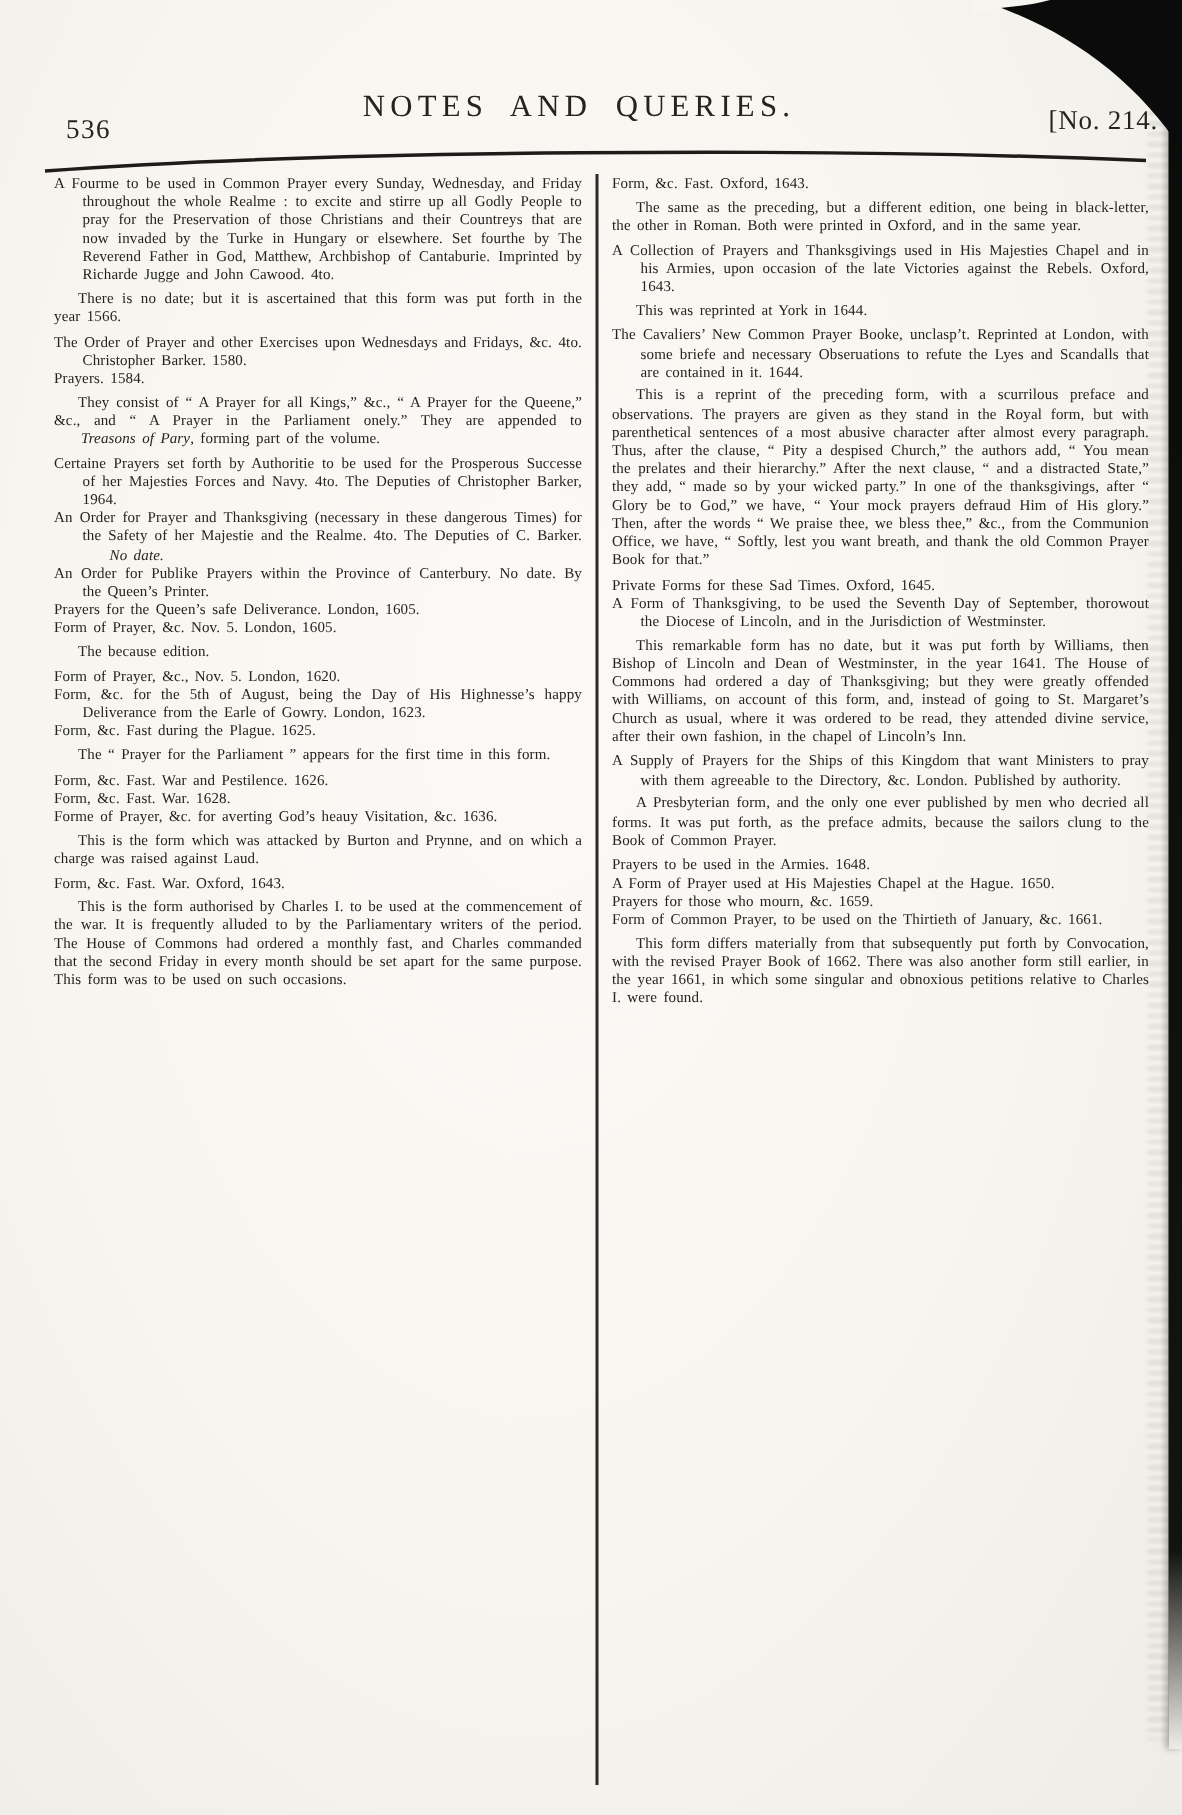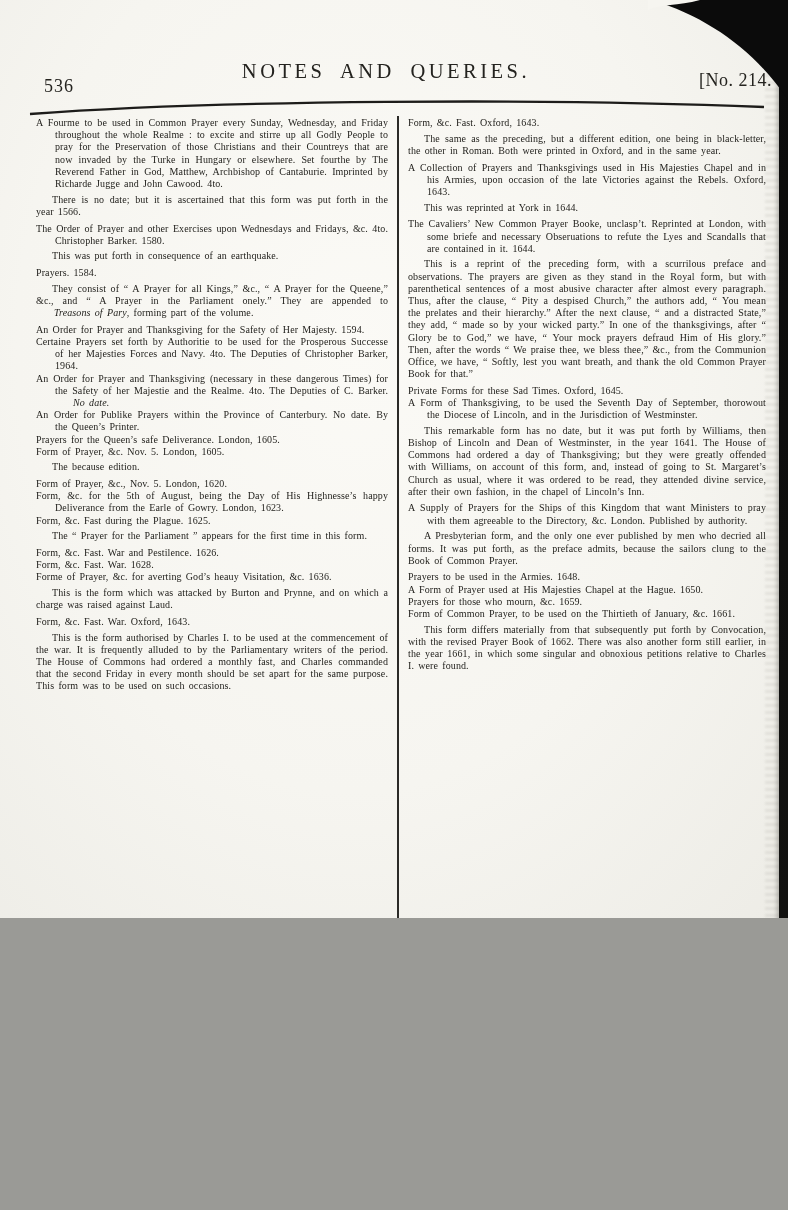--- a/index.html
+++ b/index.html
@@ -1,18 +1,18 @@
 <!DOCTYPE html>
 <html style="--ink: #24231f; --paper: #f6f5f0; --artifact: #0b0b0b;"><head>
 <meta charset="utf-8">
 <style>
   html,body{margin:0;padding:0;background:#9a9a96;}
   .page{
     position:relative;
-    width:788px;height:918px;
+    width:788px;height:1210px;
     margin:0 auto;
     overflow:hidden;
     background:
       radial-gradient(ellipse at 45% 38%, #fbfaf6 0%, #f6f5f0 55%, #edece6 100%);
     font-family:"Liberation Serif","DejaVu Serif",serif;
     color:var(--ink,#24231f);
   }
   
   .masthead{position:absolute;left:0;top:0;width:100%;height:116px;}
   .page-number{
@@ -69,24 +69,22 @@
   </div>
 
   <svg class="header-rule" width="740" height="28" viewBox="0 0 740 28">
     <path d="M2,22 C190,8 520,6 736,15" fill="none" stroke="#1d1c1a" stroke-width="2.3"></path>
   </svg>
 
   <div class="col col-left">
       <p class="block entry"><span>A Fourme to be used in Common Prayer every Sunday, Wednesday, and Friday throughout the whole Realme : to excite and stirre up all Godly People to pray for the Preservation of those Christians and their Countreys that are now invaded by the Turke in Hungary or elsewhere.  Set fourthe by The Reverend Father in God, Matthew, Archbishop of Cantaburie.  Imprinted by Richarde Jugge and John Cawood.  4to.</span></p>
       <p class="block note"><span>There is no date; but it is ascertained that this form was put forth in the year 1566.</span></p>
       <p class="block entry"><span>The Order of Prayer and other Exercises upon Wednesdays and Fridays, &amp;c.  4to.  Christopher Barker.  1580.</span></p>
-      <p class="block note"><span>This was put forth in consequence of an earthquake.</span></p>
       <p class="block entry"><span>Prayers.  1584.</span></p>
       <p class="block note"><span>They consist of “ A Prayer for all Kings,” &amp;c., “ A Prayer for the Queene,” &amp;c., and “ A Prayer in the Parliament onely.”  They are appended to </span><em>Treasons of Pary</em><span>, forming part of the volume.</span></p>
-      <p class="block entry"><span>An Order for Prayer and Thanksgiving for the Safety of Her Majesty.  1594.</span></p>
       <p class="block entry"><span>Certaine Prayers set forth by Authoritie to be used for the Prosperous Successe of her Majesties Forces and Navy.  4to.  The Deputies of Christopher Barker, 1964.</span></p>
       <p class="block entry"><span>An Order for Prayer and Thanksgiving (necessary in these dangerous Times) for the Safety of her Majestie and the Realme.  4to.  The Deputies of C. Barker.  </span><em>No date.</em></p>
       <p class="block entry"><span>An Order for Publike Prayers within the Province of Canterbury.  No date.  By the Queen’s Printer.</span></p>
       <p class="block entry"><span>Prayers for the Queen’s safe Deliverance.  London, 1605.</span></p>
       <p class="block entry"><span>Form of Prayer, &amp;c.  Nov. 5.  London, 1605.</span></p>
       <p class="block note"><span>The because edition.</span></p>
       <p class="block entry"><span>Form of Prayer, &amp;c., Nov. 5.  London, 1620.</span></p>
       <p class="block entry"><span>Form, &amp;c. for the 5th of August, being the Day of His Highnesse’s happy Deliverance from the Earle of Gowry.  London, 1623.</span></p>
       <p class="block entry"><span>Form, &amp;c.  Fast during the Plague.  1625.</span></p>
       <p class="block note"><span>The “ Prayer for the Parliament ” appears for the first time in this form.</span></p>

